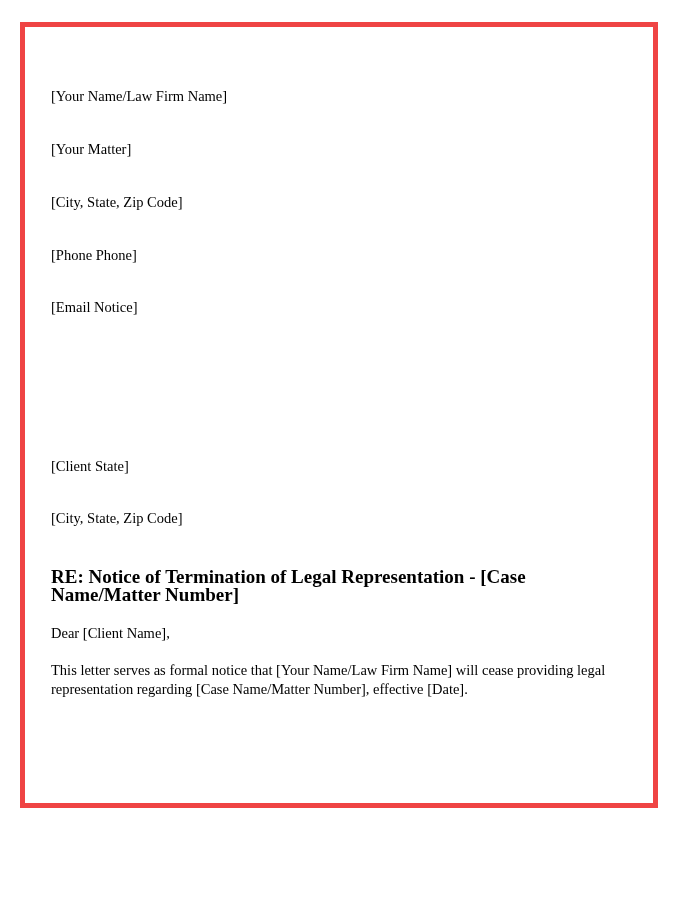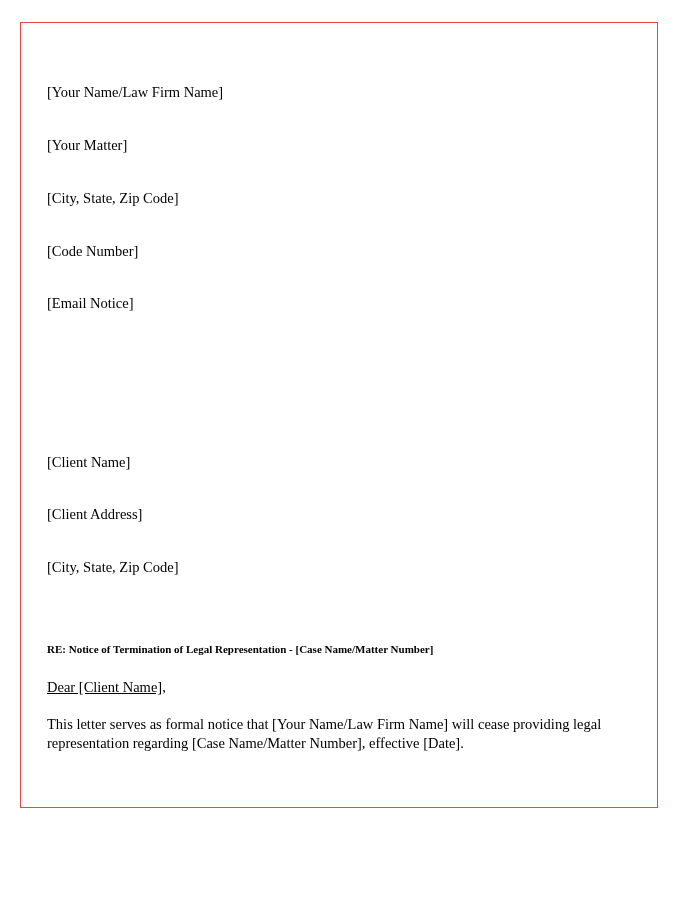--- a/index.html
+++ b/index.html
@@ -19,84 +19,82 @@
     width: 700px;
     height: 900px;
     background: #ffffff;
   }
   .doc-frame {
     position: absolute;
     left: 20px;
     top: 22px;
     width: 638px;
     height: 786px;
-    border: 1px solid #ef4444;
+    border: 5px solid #ef4444;
     background: #ffffff;
     overflow: hidden;
     box-sizing: border-box;
   }
   .doc-body {
     position: absolute;
     left: 26px;
     top: 26px;
     width: 584px;
   }
   .letterhead {
     font-size: 14.5px;
     line-height: 17.6px;
     white-space: pre;
   }
   .blank-line {
     height: 17.6px;
   }
   .subject {
     font-weight: bold;
-    font-size: 11px;
+    font-size: 19px;
     line-height: 18px;
-    margin-top: 28px;
+    margin-top: 5px;
   }
   .salutation {
     font-size: 14.5px;
     line-height: 18px;
     margin-top: 20px;
-    text-decoration: underline;
   }
   p.para {
     font-size: 14.5px;
     line-height: 18.6px;
     margin: 0;
     margin-top: 19px;
     text-align: left;
   }
 </style>
 </head>
 <body>
 
 <div class="page">
   <div class="doc-frame">
     <div class="doc-body">
 
       <div class="letterhead">
         <div>[Your Name/Law Firm Name]</div>
         <div>[Your Matter]</div>
         <div>[City, State, Zip Code]</div>
-        <div>[Code Number]</div>
+        <div>[Phone Phone]</div>
         <div>[Email Notice]</div>
       </div>
 
       <div class="blank-line"></div>
       <div class="blank-line"></div>
 
 
       <div class="blank-line"></div>
       <div class="blank-line"></div>
 
       <div class="letterhead">
-        <div>[Client Name]</div>
-        <div>[Client Address]</div>
+        <div>[Client State]</div>
         <div>[City, State, Zip Code]</div>
       </div>
 
       <div class="subject">RE: Notice of Termination of Legal Representation - [Case Name/Matter Number]</div>
 
       <div class="salutation">Dear [Client Name],</div>
 
       <p class="para">This letter serves as formal notice that [Your Name/Law Firm Name] will cease providing legal representation regarding [Case Name/Matter Number], effective [Date].</p>
 
     </div>

